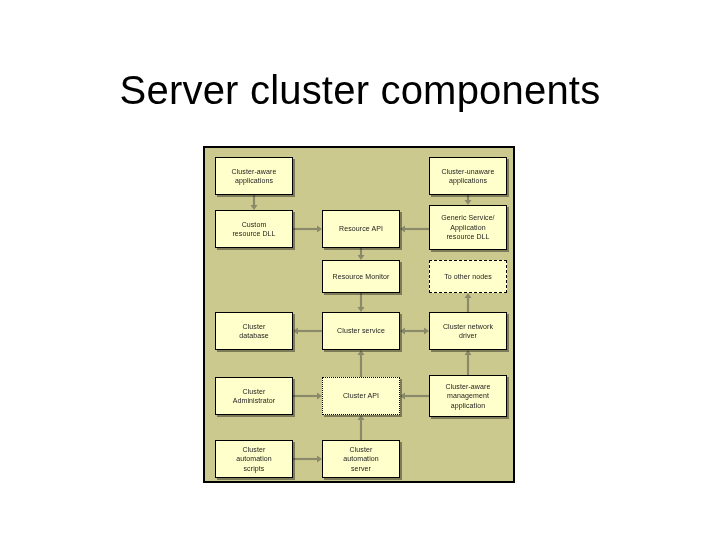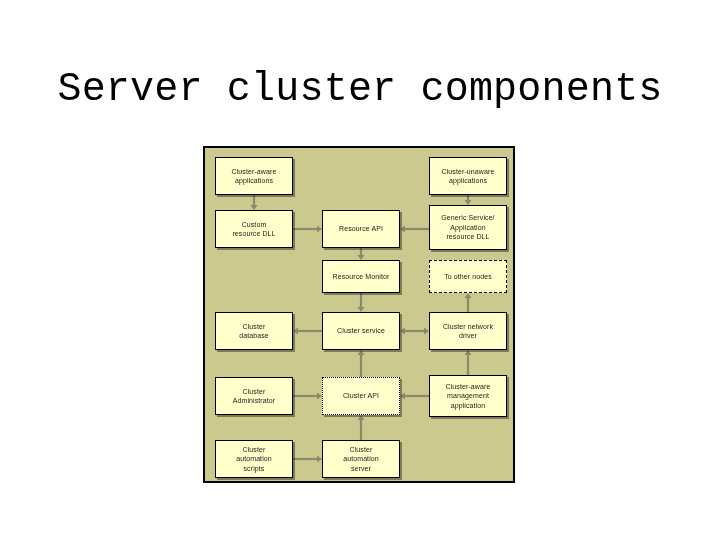--- a/index.html
+++ b/index.html
@@ -15,21 +15,21 @@
     position: relative;
   }
 
   
   #slide-title {
     position: absolute;
     left: 0;
     top: 66px;
     width: 720px;
     text-align: center;
-    font-family: Liberation Mono, monospace;
+    font-family: Liberation Sans, sans-serif;
     font-size: 40px;
     line-height: 48px;
     color: #000000;
     letter-spacing: 0.2px;
     white-space: nowrap;
   }
 
   
   #diagram-panel {
     position: absolute;

